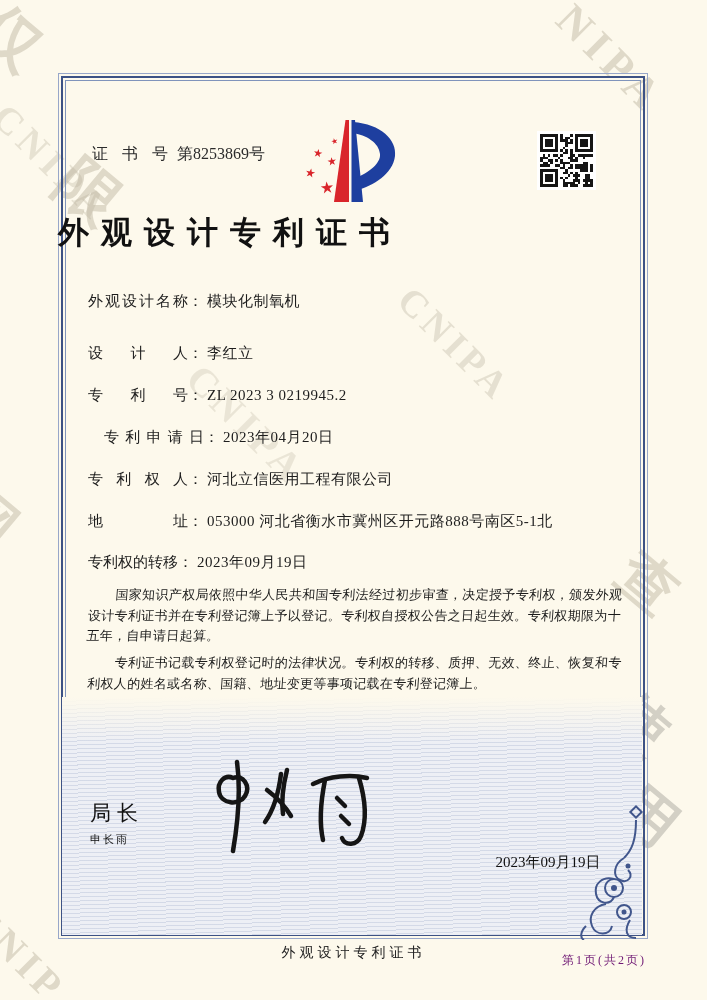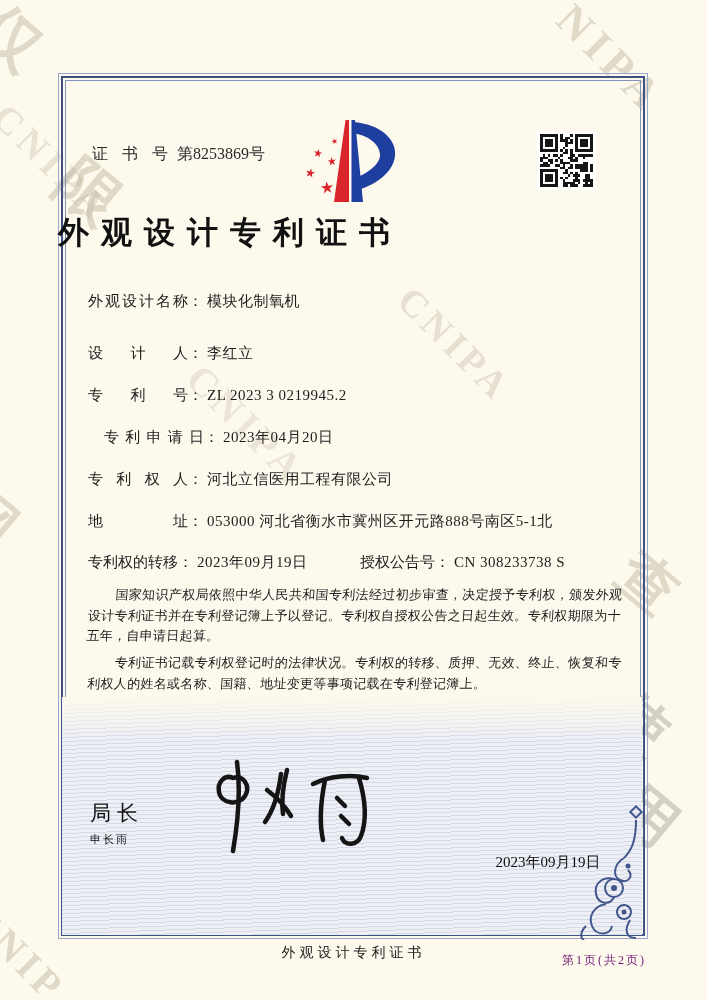--- a/index.html
+++ b/index.html
@@ -581,23 +581,20 @@
   </div>
   <div class="field-row r4">
     <span class="flabel">专利权人</span><span class="fcolon">：</span><span class="fvalue">河北立信医用工程有限公司</span>
   </div>
   <div class="field-row r5">
     <span class="flabel">地址</span><span class="fcolon">：</span><span class="fvalue">053000 河北省衡水市冀州区开元路888号南区5-1北</span>
   </div>
 
   <div class="grant-row">
     <span>专利权的转移</span><span>：</span><span class="fvalue">2023年09月19日</span>
-    <span class="grant-right">
-      <span>授权公告号</span><span>：</span><span class="fvalue">CN 308233738 S</span>
-    </span>
   </div>
 
   <div class="body-text">
     <p>国家知识产权局依照中华人民共和国专利法经过初步审查，决定授予专利权，颁发外观设计专利证书并在专利登记簿上予以登记。专利权自授权公告之日起生效。专利权期限为十五年，自申请日起算。</p>
     <p>专利证书记载专利权登记时的法律状况。专利权的转移、质押、无效、终止、恢复和专利权人的姓名或名称、国籍、地址变更等事项记载在专利登记簿上。</p>
   </div>
 
   <span class="signer-title">局长</span>
   <span class="signer-name">申长雨</span>
   <div class="signature">

